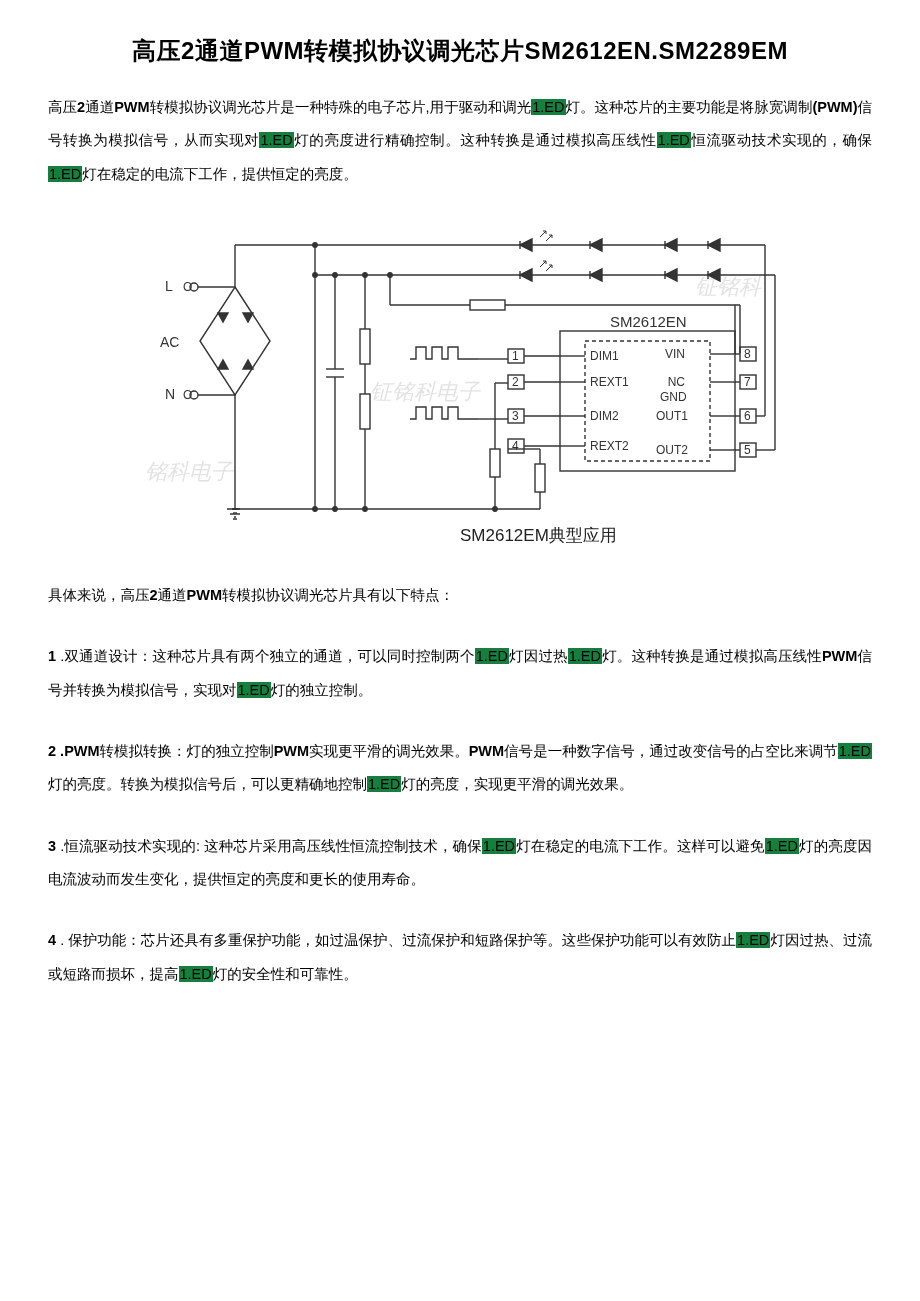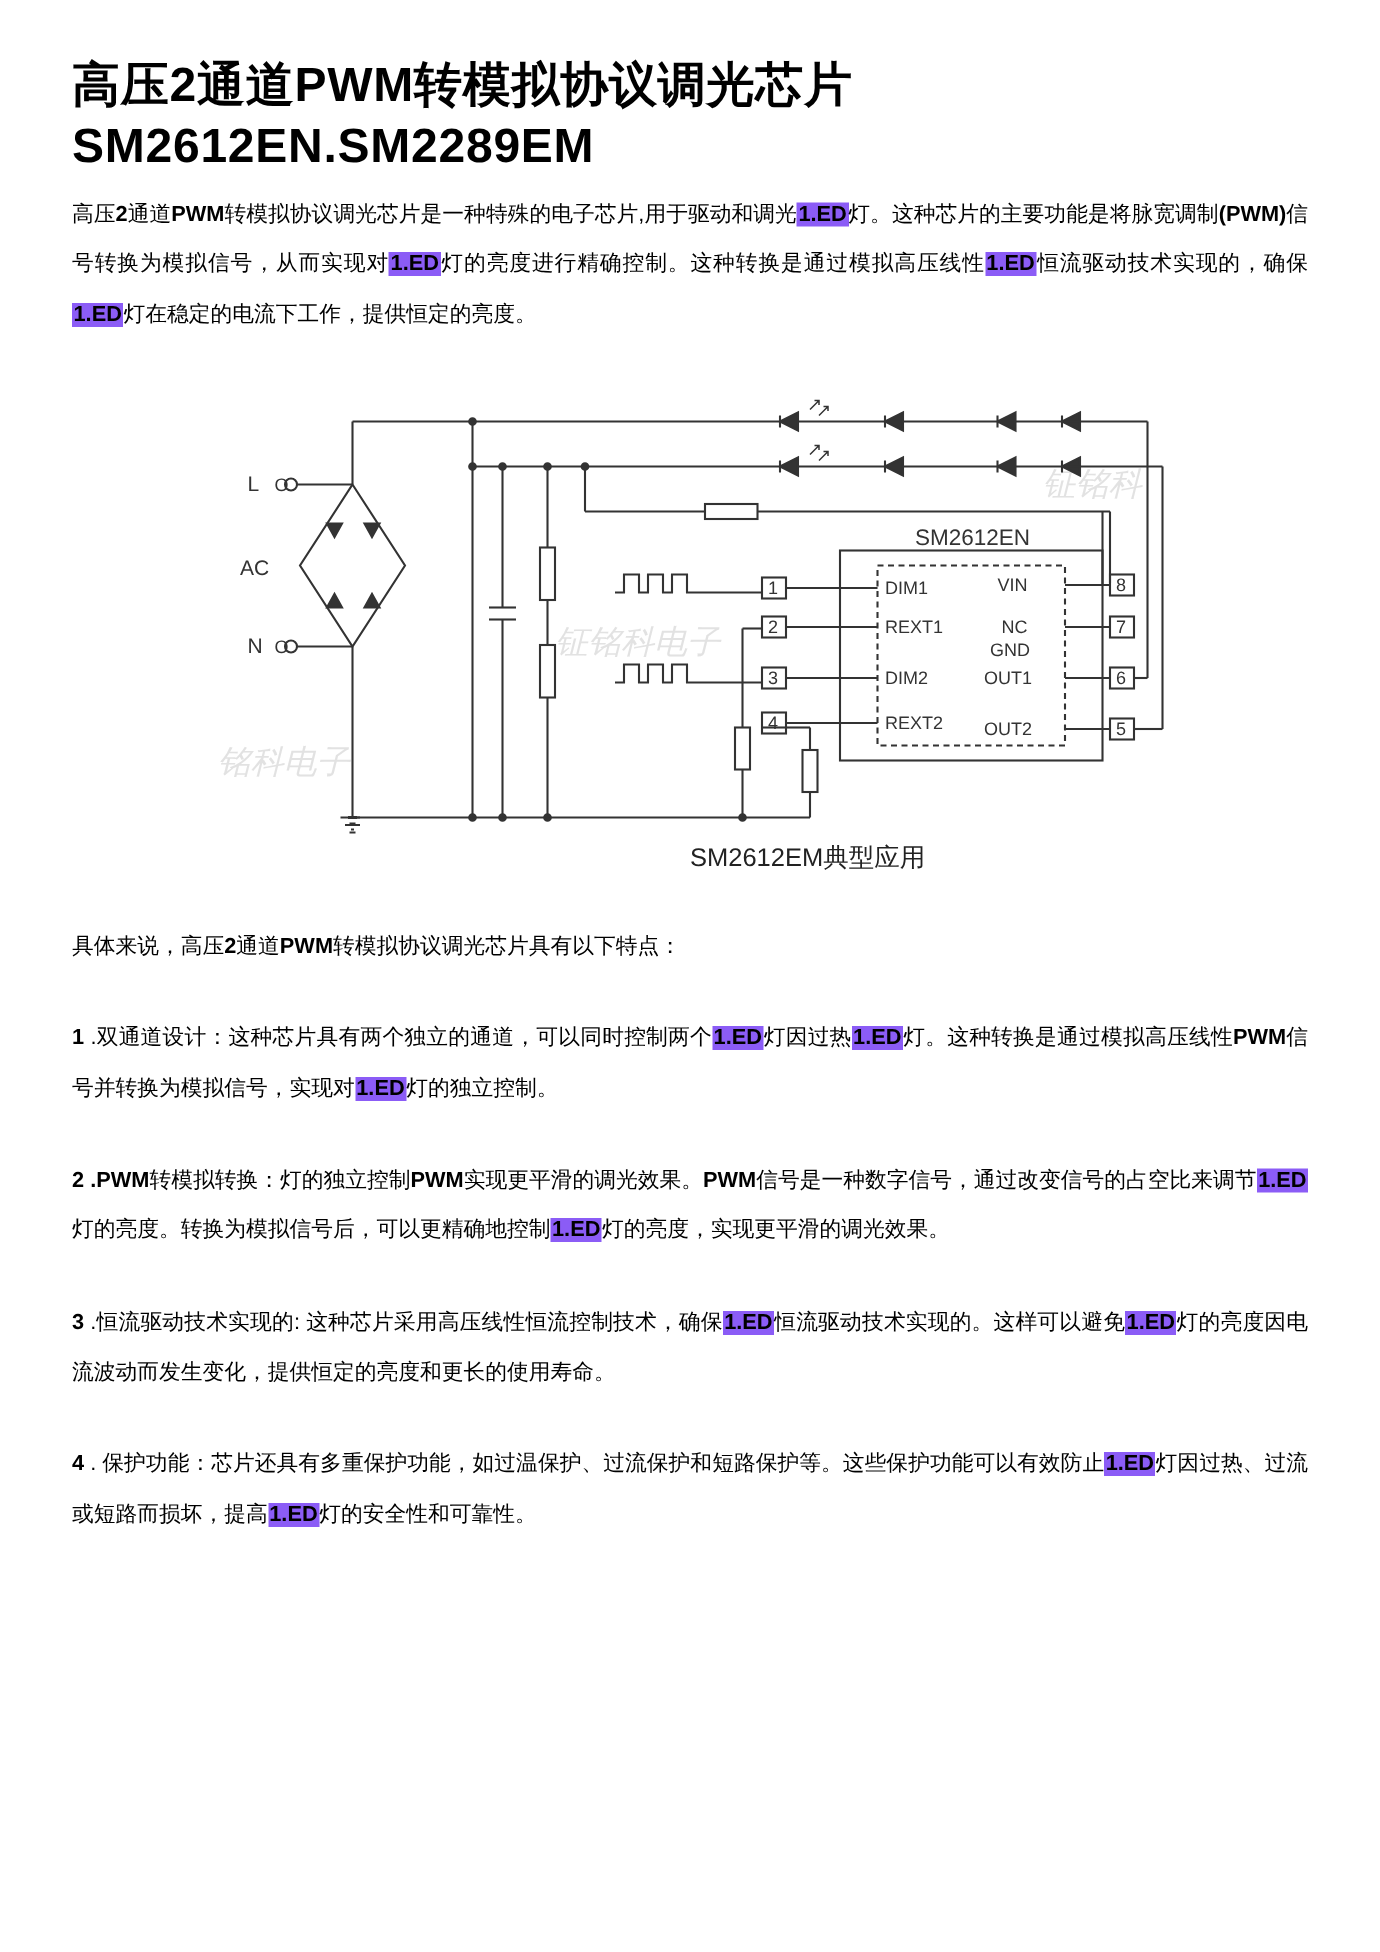--- a/index.html
+++ b/index.html
@@ -1,19 +1,19 @@
 <!DOCTYPE html>
 <html><head>
 <meta charset="utf-8">
 <style>
   * { margin:0; padding:0; box-sizing:border-box; }
   body { width:920px; min-height:1301px; background:#fff; font-family:"Microsoft YaHei","SimSun",Arial,sans-serif; color:#000; padding:35px 48px 40px 48px; }
-  h1 { font-size:32px; font-weight:bold; text-align:left; margin-bottom:11px; letter-spacing:0.5px; }
+  h1 { font-size:24px; font-weight:bold; text-align:center; margin-bottom:24px; letter-spacing:0.5px; }
   .para { font-size:14.5px; line-height:2.3; margin-bottom:28px; text-align:justify; }
-  .hl { background:#8b5cf6; font-weight:bold; padding:0 1px; }
+  .hl { background:#15803d; font-weight:normal; padding:0 1px; }
   .b { font-weight:bold; }
   .diagram-wrap { display:flex; justify-content:center; margin:10px 0 30px 0; }
   svg { display:block; }
   .wm { fill:#ccc; font-size:22px; font-style:italic; opacity:0.55; }
   .list-item { font-size:14.5px; line-height:2.3; margin-bottom:28px; text-align:justify; }
 </style>
 </head>
 <body>
 
 <h1>高压2通道PWM转模拟协议调光芯片SM2612EN.SM2289EM</h1>
@@ -199,18 +199,18 @@
 
 <p class="list-item">
 <span class="b">1</span><span> .双通道设计：这种芯片具有两个独立的通道，可以同时控制两个</span><span class="hl">1.ED</span><span>灯因过热</span><span class="hl">1.ED</span><span>灯。这种转换是通过模拟高压线性</span><span class="b">PWM</span><span>信号并转换为模拟信号，实现对</span><span class="hl">1.ED</span><span>灯的独立控制。</span>
 </p>
 
 <p class="list-item">
 <span class="b">2</span><span class="b"> .PWM</span><span>转模拟转换：灯的独立控制</span><span class="b">PWM</span><span>实现更平滑的调光效果。</span><span class="b">PWM</span><span>信号是一种数字信号，通过改变信号的占空比来调节</span><span class="hl">1.ED</span><span>灯的亮度。转换为模拟信号后，可以更精确地控制</span><span class="hl">1.ED</span><span>灯的亮度，实现更平滑的调光效果。</span>
 </p>
 
 <p class="list-item">
-<span class="b">3</span><span> .恒流驱动技术实现的: 这种芯片采用高压线性恒流控制技术，确保</span><span class="hl">1.ED</span><span>恒流驱动技术实现的。这样可以避免</span><span class="hl">1.ED</span><span>灯的亮度因电流波动而发生变化，提供恒定的亮度和更长的使用寿命。</span>
+<span class="b">3</span><span> .恒流驱动技术实现的: 这种芯片采用高压线性恒流控制技术，确保</span><span class="hl">1.ED</span><span>灯在稳定的电流下工作。这样可以避免</span><span class="hl">1.ED</span><span>灯的亮度因电流波动而发生变化，提供恒定的亮度和更长的使用寿命。</span>
 </p>
 
 <p class="list-item">
 <span class="b">4</span><span> . 保护功能：芯片还具有多重保护功能，如过温保护、过流保护和短路保护等。这些保护功能可以有效防止</span><span class="hl">1.ED</span><span>灯因过热、过流或短路而损坏，提高</span><span class="hl">1.ED</span><span>灯的安全性和可靠性。</span>
 </p>
 
 </body></html>

